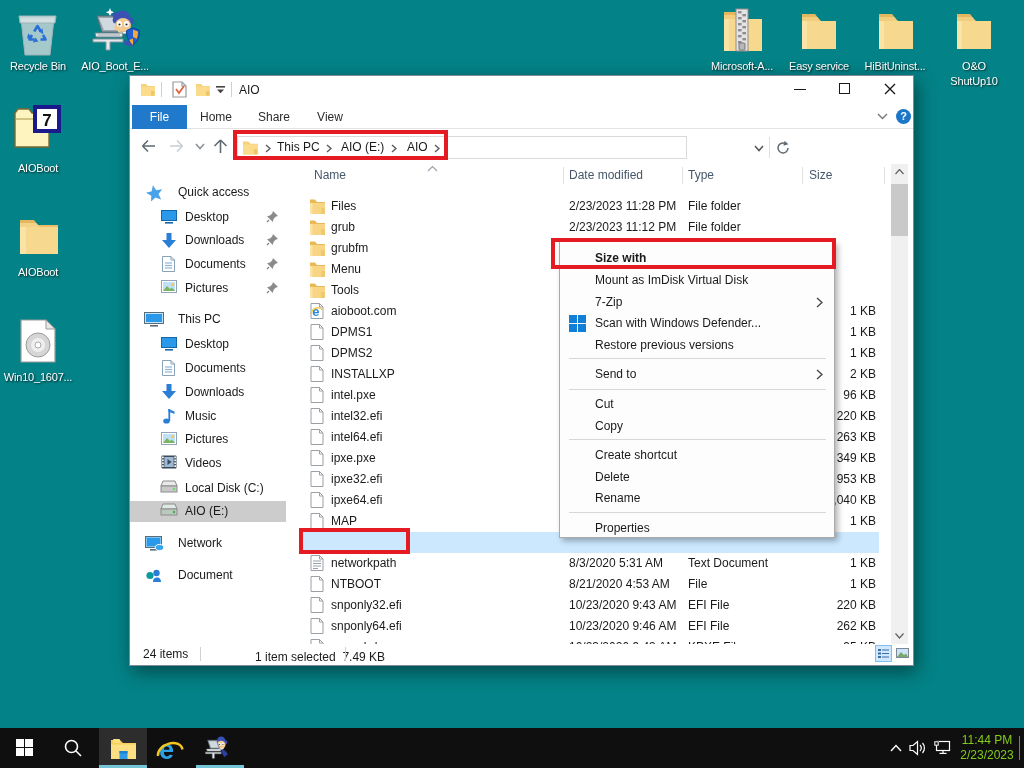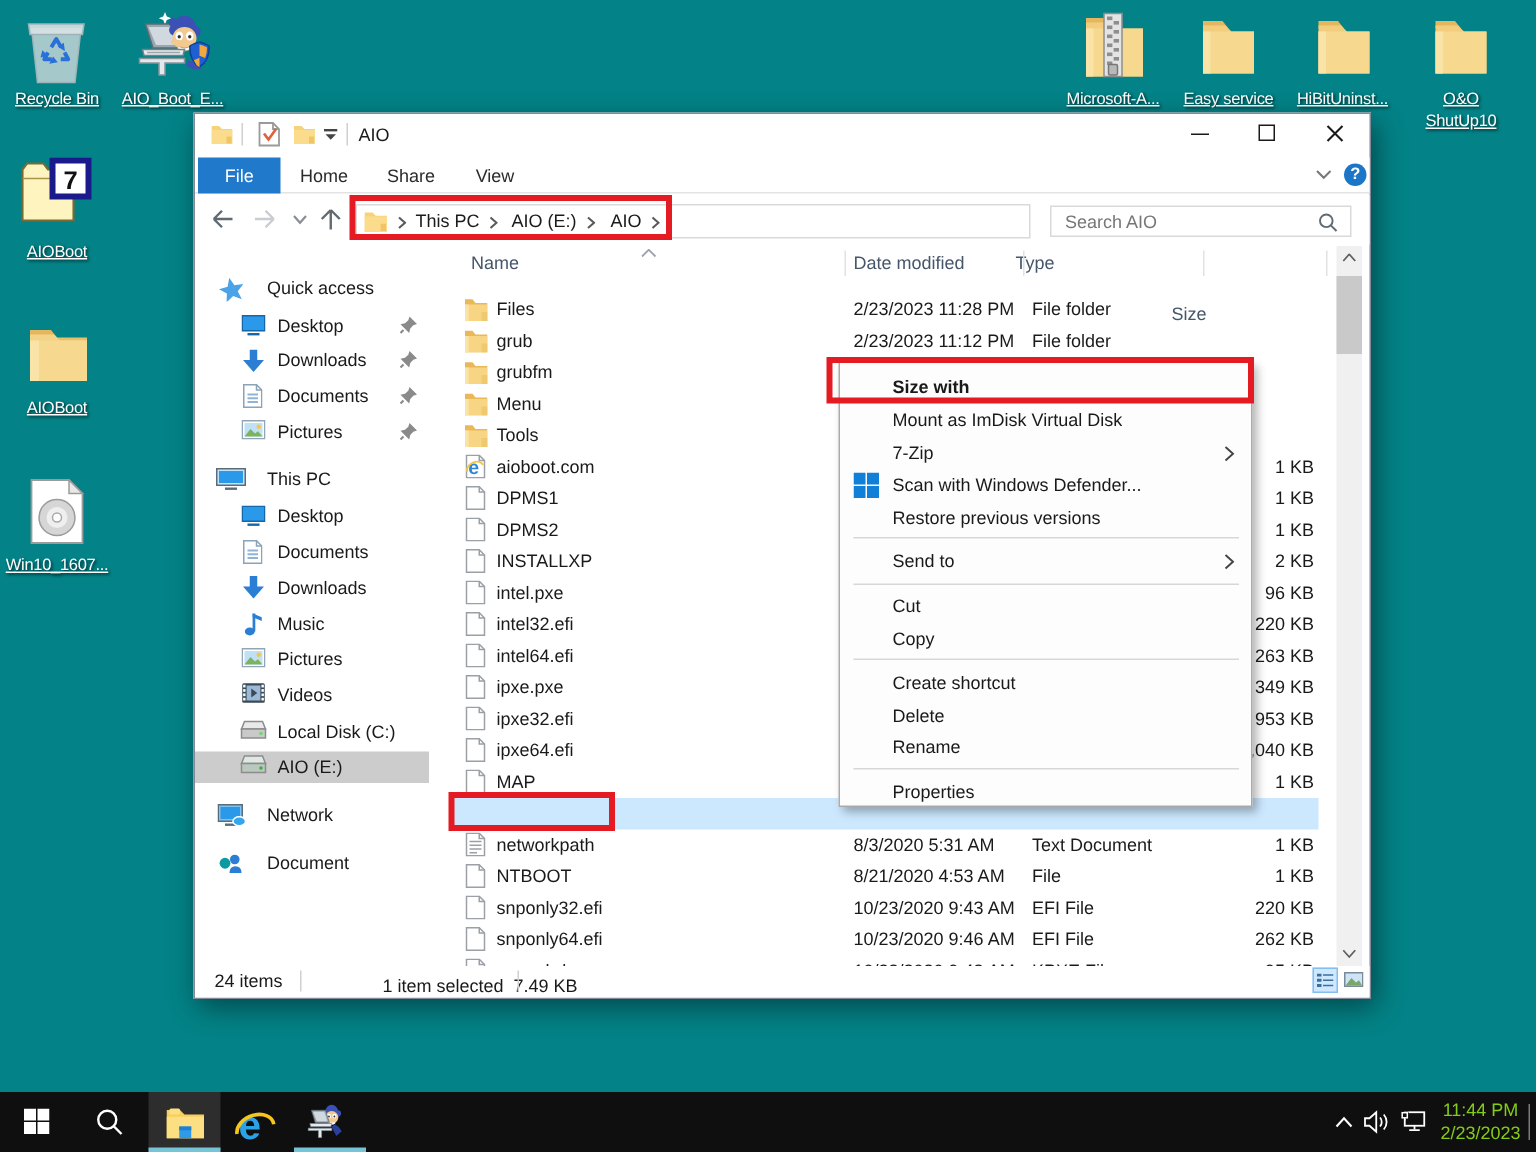--- a/index.html
+++ b/index.html
@@ -1,20 +1,20 @@
 <!DOCTYPE html>
 <html><head>
 <meta charset="utf-8">
 <style>
   * { margin:0; padding:0; box-sizing:border-box; }
   html,body { width:1024px; height:768px; overflow:hidden; }
   body { background:#038387; font-family:"Liberation Sans", sans-serif; color:#1a1a1a; }
   .abs { position:absolute; }
   .icon-label { position:absolute; color:#fff; font-size:11px; letter-spacing:-0.2px; line-height:15px; text-align:center;
-    text-shadow:1px 1px 2px rgba(0,0,0,.75); white-space:nowrap;text-decoration:underline; }
+    text-shadow:1px 1px 2px rgba(0,0,0,.75); white-space:nowrap; }
   
   #win { position:absolute; left:129px; top:75px; width:785px; height:591px;
     background:#fff; border:1px solid #818999; box-shadow:3px 6px 18px rgba(0,0,0,.45); z-index:10; }
   .ttxt { font-size:12px; }
   #tabs { position:absolute; left:0; top:29px; width:783px; height:24px; background:#fff;
     border-bottom:1px solid #e3e3e3; }
   .tab { position:absolute; top:0; height:24px; line-height:24px; font-size:12px; color:#2b2b2b; text-align:center; }
   #filetab { left:2px; width:55px; background:#2079ca; color:#fff; }
   #addr-row { position:absolute; left:0; top:54px; width:783px; height:33px; background:#fff; }
   #addrbox { position:absolute; left:107px; top:6px; width:450px; height:23px; background:#fff;
@@ -258,27 +258,20 @@
       <svg class="abs" style="left:516px;top:8px;" width="10" height="7" viewBox="0 0 10 7">
         <path d="M1 1 L5 5.5 L9 1" stroke="#555" stroke-width="1.5" fill="none"></path>
       </svg>
       <div class="abs" style="left:531px;top:0;width:1px;height:21px;background:#e0e0e0;"></div>
       <svg class="abs" style="left:538px;top:4px;" width="14" height="14" viewBox="0 0 14 14">
         <path d="M12 7 A5 5 0 1 1 8.5 2.2" stroke="#5f6a72" stroke-width="1.5" fill="none"></path>
         <path d="M8 0 L12.5 2.5 L8 5 Z" fill="#5f6a72" transform="rotate(14 9 2.5)"></path>
       </svg>
     </div>
 
-    <div id="searchbox">
-      <div class="abs" style="left:9px;top:3px;">Search AIO</div>
-      <svg class="abs" style="left:178px;top:4px;" width="13" height="13" viewBox="0 0 13 13">
-        <circle cx="5.2" cy="5.2" r="4.2" stroke="#5f6a72" stroke-width="1.3" fill="none"></circle>
-        <line x1="8.4" y1="8.4" x2="12" y2="12" stroke="#5f6a72" stroke-width="1.3"></line>
-      </svg>
-    </div>
   </div>
 
   <svg class="abs" style="left:747px;top:37px;" width="11" height="7" viewBox="0 0 11 7">
     <path d="M1 1 L5.5 5.5 L10 1" stroke="#777" stroke-width="1.4" fill="none"></path>
   </svg>
   <div class="abs" style="left:766px;top:33px;width:15px;height:15px;border-radius:50%;background:#1c76c8;color:#fff;font-size:11px;font-weight:bold;text-align:center;line-height:15px;">?</div>
   <div id="navpane">
     <div class="abs" style="left:0;top:337px;width:156px;height:21px;background:#cccccc;"></div>
 
     <svg class="abs" style="left:16px;top:21px;" width="17" height="16" viewBox="0 0 17 16">
@@ -411,22 +404,22 @@
       <line x1="3" y1="10" x2="1" y2="12" stroke="#8a8a8a" stroke-width="1.4"></line>
     </svg>
   </div>
   <div id="filelist">
 
     <div class="hdr" style="left:13px;">Name</div>
     <svg class="abs" style="left:126px;top:2px;" width="11" height="6" viewBox="0 0 11 6">
         <path d="M1 5 L5.5 0.5 L10 5" stroke="#9aa5b0" stroke-width="1.2" fill="none"></path>
       </svg>
     <div class="hdr" style="left:268px;">Date modified</div>
-    <div class="hdr" style="left:376px;">Type</div>
-    <div class="hdr" style="left:480px;margin-top:34px;">Size</div>
+    <div class="hdr" style="left:387px;">Type</div>
+    <div class="hdr" style="left:508px;">Size</div>
     <div class="hsep" style="left:262px;"></div>
     <div class="hsep" style="left:381px;"></div>
     <div class="hsep" style="left:501px;"></div>
     <div class="hsep" style="left:583px;"></div>
 
     <div class="abs" style="left:0;top:367.7px;width:578px;height:21px;background:#cce8ff;"></div>
 
     <div class="row" style="top:32.4px;">
         <svg class="ficon" width="15" height="16" viewBox="0 0 15 16">
           <path d="M0 1.5 L5 1.5 L7 4 L15 4 L15 16 L0 16 Z" fill="#e9b958"></path>

